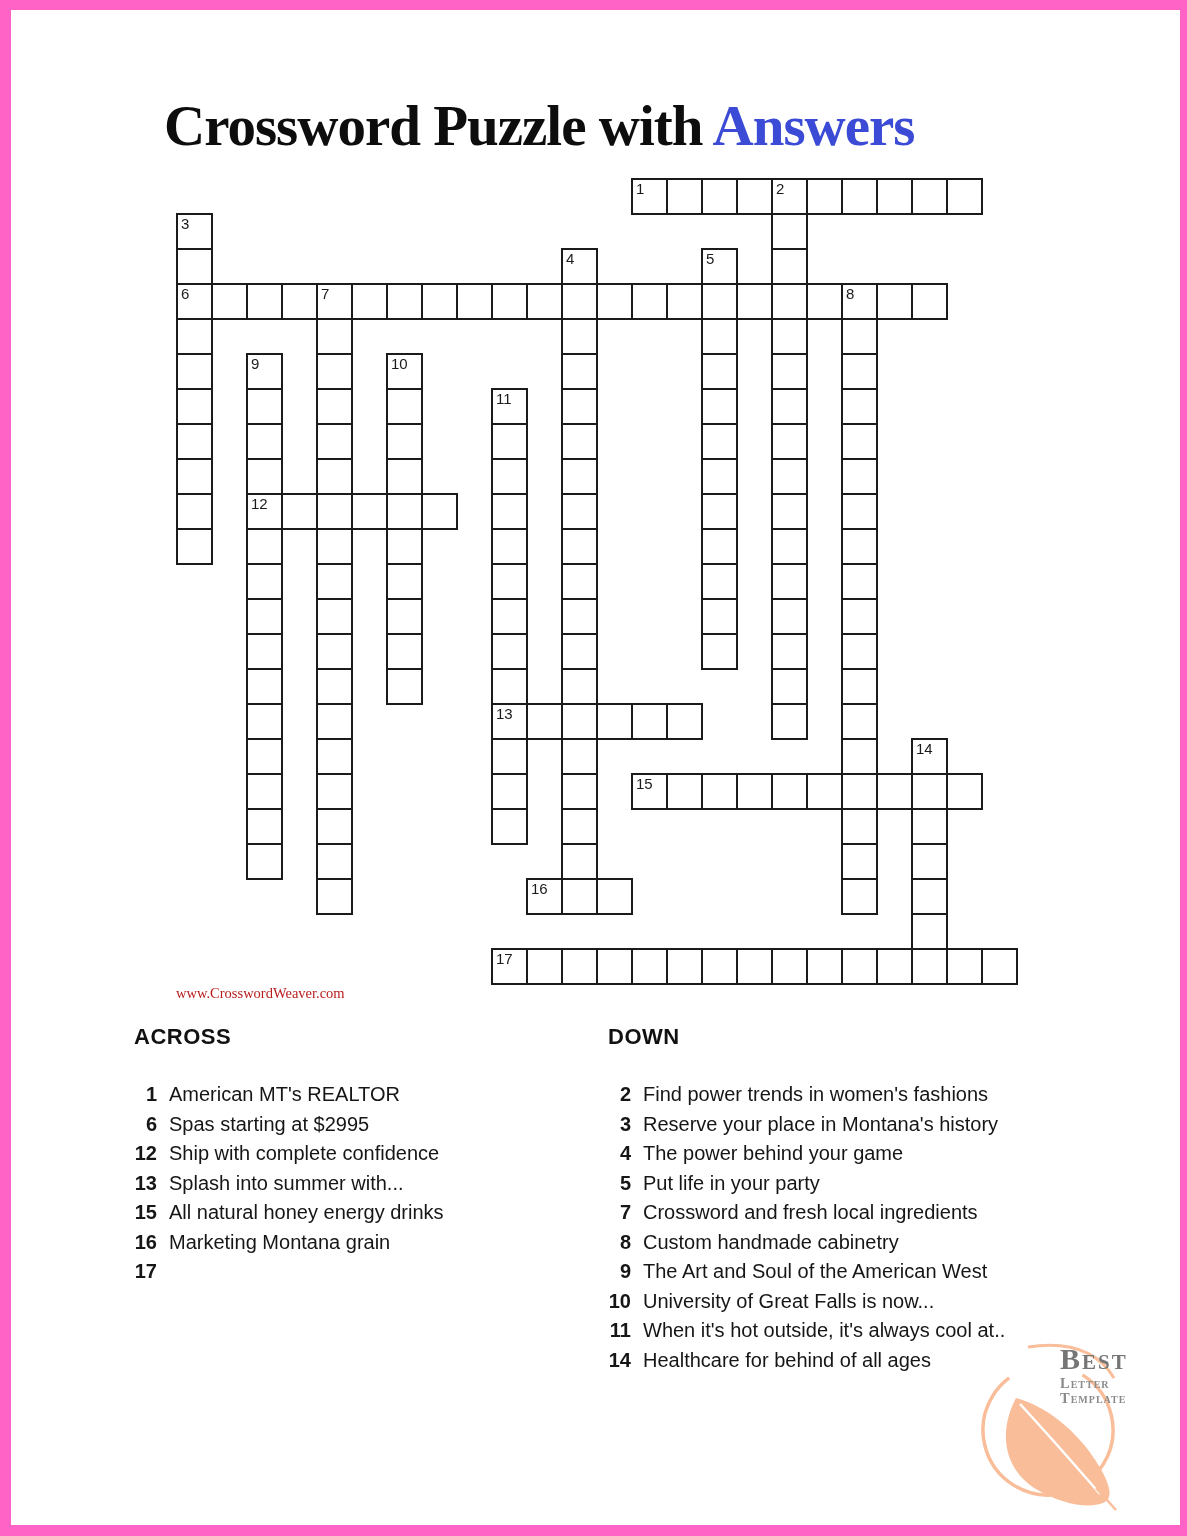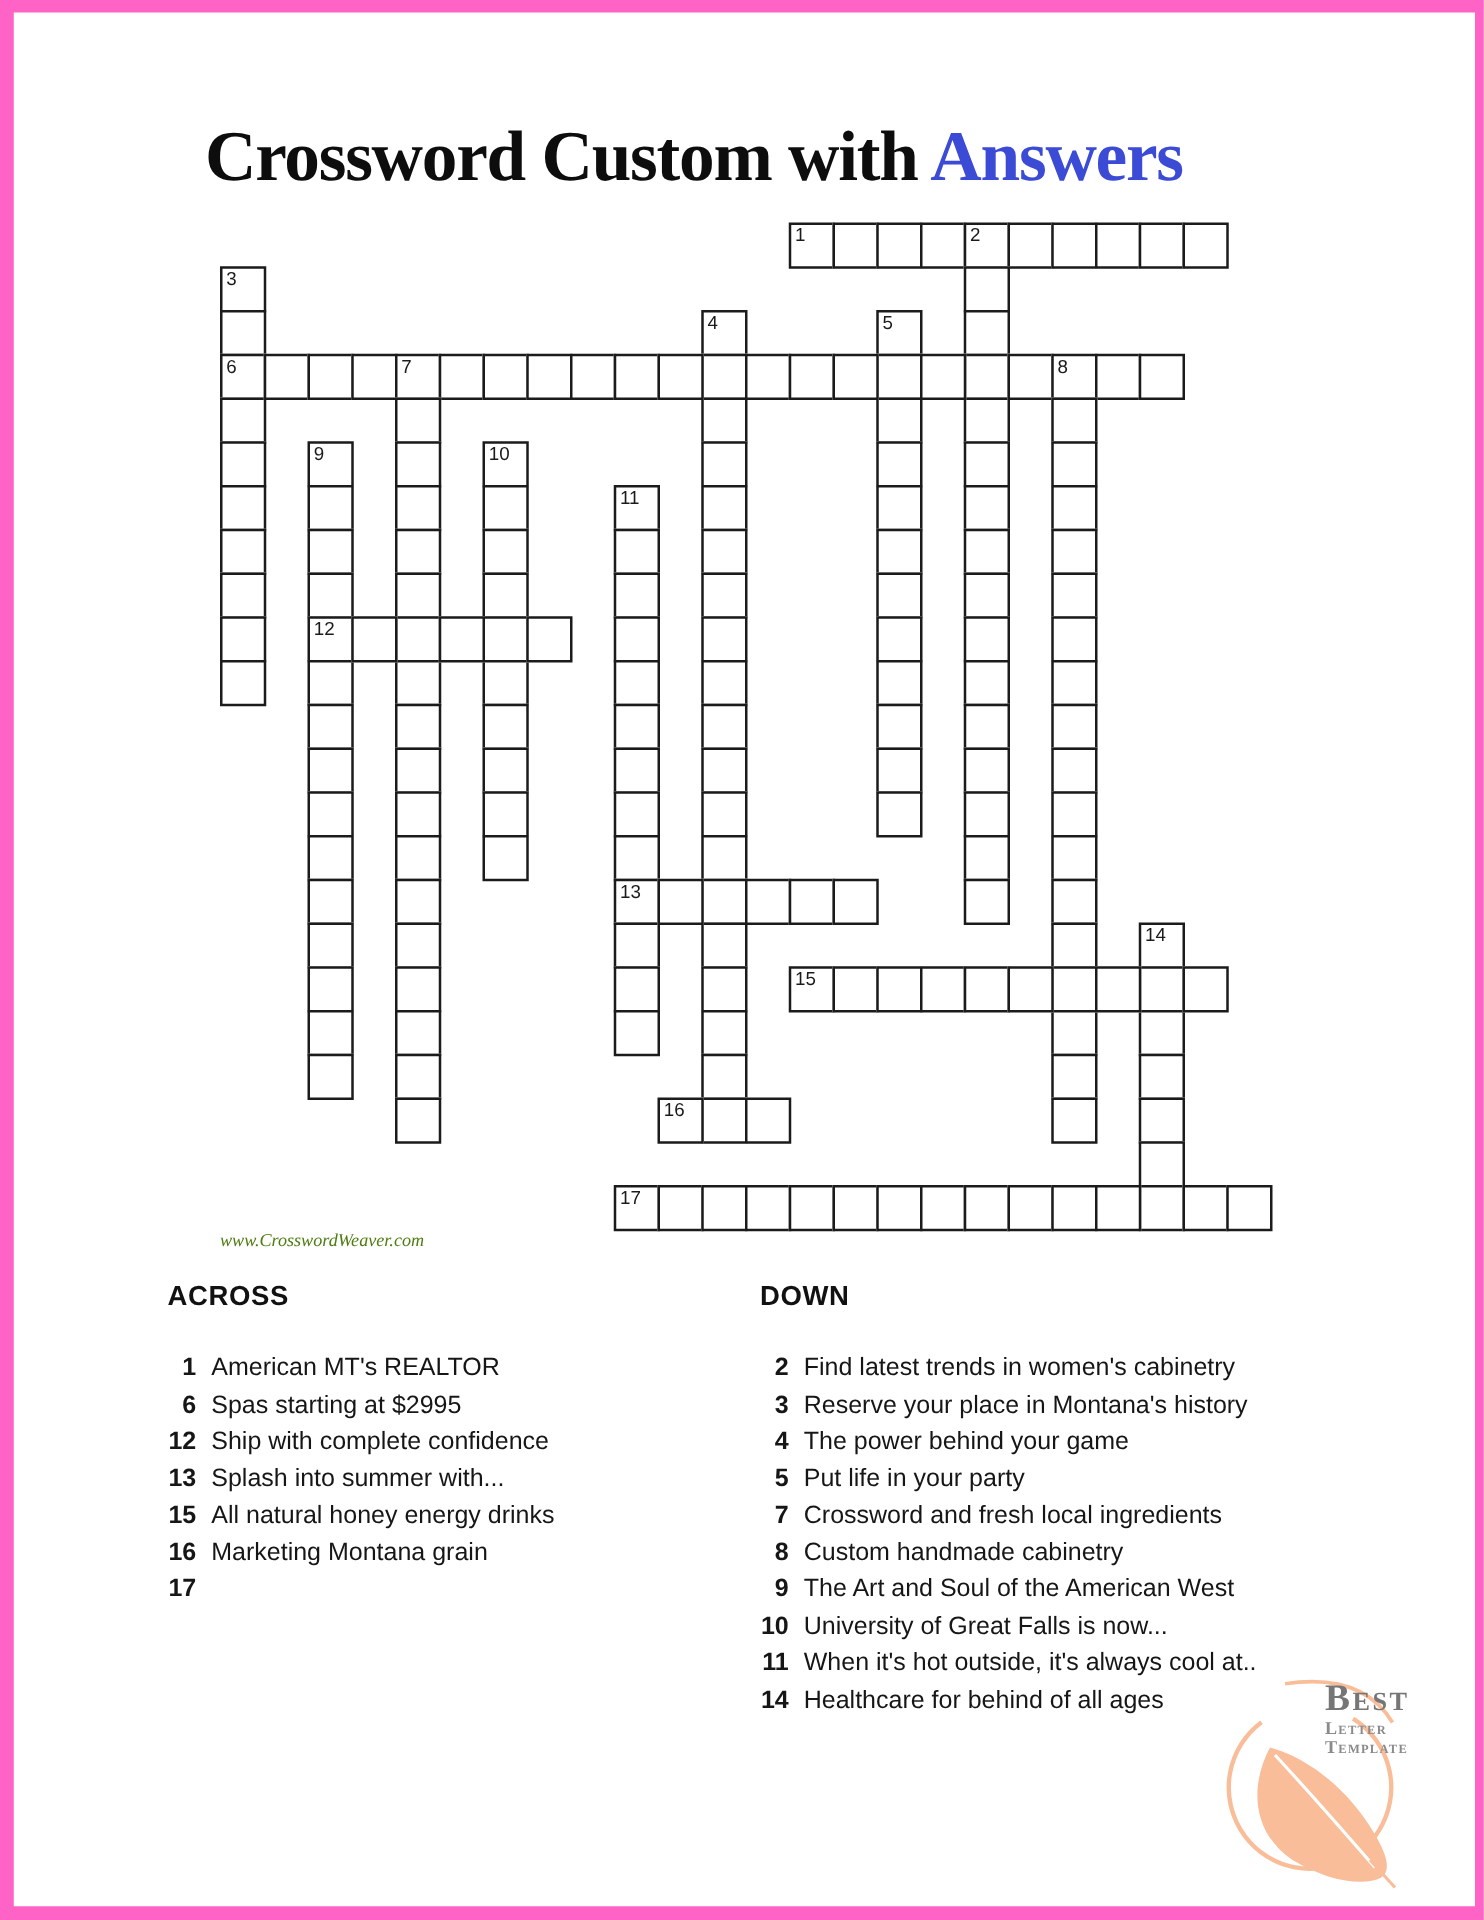--- a/index.html
+++ b/index.html
@@ -14,21 +14,21 @@
 
   
   #grid{position:absolute;left:165px;top:168px;}
   .cell{position:absolute;width:37px;height:37px;box-sizing:border-box;
         border:2px solid #1b1b1b;background:#ffffff;}
   .cell .cnum{position:absolute;top:1px;left:3px;font-size:15px;line-height:1;
         color:#1b1b1b;font-family:"Liberation Sans",sans-serif;}
 
   
   .source{position:absolute;left:165px;top:975px;font-family:"Liberation Serif",serif;
-          font-size:14.5px;color:#4d7c0f;font-style:italic;}
+          font-size:14.5px;color:#b91c1c;}
 
   
   .clue-col{position:absolute;}
   #across-col{left:109px;top:1012px;width:445px;}
   #down-col{left:583px;top:1012px;width:480px;}
   .clue-header{font-size:22px;font-weight:bold;color:#111;padding-left:14px;
                line-height:30px;margin-bottom:28px;letter-spacing:.5px;}
   .clue-row{display:flex;line-height:29.5px;font-size:20px;color:#161616;}
   .clue-row .num{width:37px;text-align:right;font-weight:bold;flex:0 0 37px;}
   .clue-row .txt{margin-left:12px;}
@@ -44,21 +44,21 @@
   .logo-sub{position:absolute;left:90px;top:44px;font-family:"Liberation Serif",serif;
             font-variant:small-caps;font-weight:bold;font-size:14.5px;color:#8a8a8a;
             letter-spacing:1px;line-height:1;}
 </style>
 </head>
 <body>
 
 <div id="frame" style="background: rgb(255, 99, 197);">
   <div id="paper">
 
-    <div class="title"><span>Crossword Custom with </span><span class="blue" style="color: rgb(59, 75, 213);">Answers</span></div>
+    <div class="title"><span>Crossword Puzzle with </span><span class="blue" style="color: rgb(59, 75, 213);">Answers</span></div>
 
     <div id="grid">
         <div class="cell" style="left: 455px; top: 0px;">
           <span class="cnum">1</span>
         </div>
         <div class="cell" style="left: 490px; top: 0px;"></div>
         <div class="cell" style="left: 525px; top: 0px;"></div>
         <div class="cell" style="left: 560px; top: 0px;"></div>
         <div class="cell" style="left: 595px; top: 0px;">
           <span class="cnum">2</span>
@@ -317,21 +317,21 @@
             <span class="num">17</span>
           </div>
         </div>
     </div>
 
     <div class="clue-col" id="down-col">
       <div class="clue-header">DOWN</div>
       <div>
           <div class="clue-row">
             <span class="num">2</span>
-            <span class="txt">Find latest trends in women's cabinetry</span>
+            <span class="txt">Find power trends in women's fashions</span>
           </div>
           <div class="clue-row">
             <span class="num">3</span>
             <span class="txt">Reserve your place in Montana's history</span>
           </div>
           <div class="clue-row">
             <span class="num">4</span>
             <span class="txt">The power behind your game</span>
           </div>
           <div class="clue-row">

